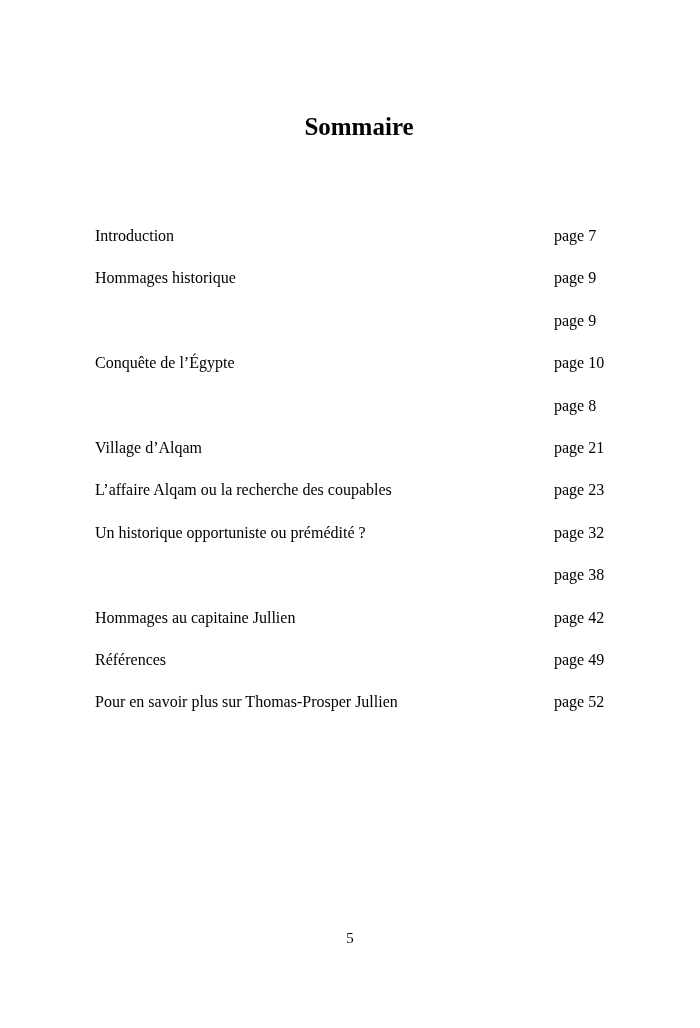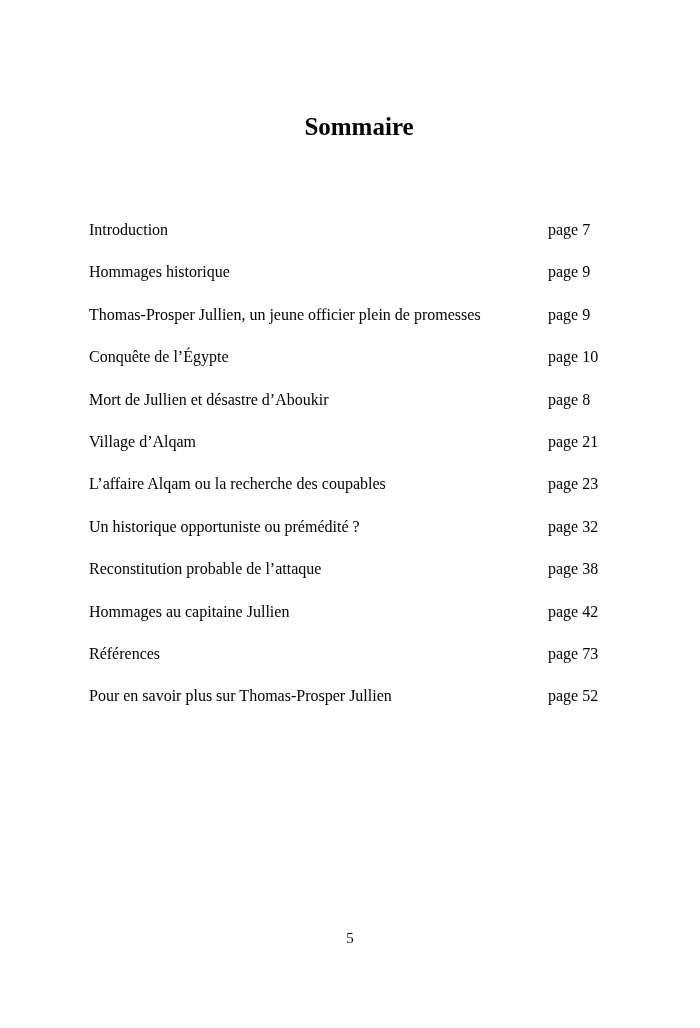--- a/index.html
+++ b/index.html
@@ -24,21 +24,21 @@
       font-size: 25px;
       font-weight: bold;
       line-height: 36px;
       margin: 9px;
     }
     .toc {
       position: absolute;
       top: 213px;
       left: 83px;
       width: 530px;
-      margin: 6px;
+      margin: 12px;
       padding: 0;
       list-style: none;
     }
     .toc-row {
       position: relative;
       height: 42.4px;
       font-size: 16px;
       line-height: 22px;
     }
     .toc-title {
@@ -71,54 +71,51 @@
 <ul class="toc">
   <li class="toc-row">
     <span class="toc-title">Introduction</span>
     <span class="toc-page">page 7</span>
   </li>
   <li class="toc-row">
     <span class="toc-title">Hommages historique</span>
     <span class="toc-page">page 9</span>
   </li>
   <li class="toc-row">
-    <span class="toc-title">Thomas-Prosper Jullien, un jeune officier plein de promesses</span>
     <span class="toc-page">page 9</span>
   </li>
   <li class="toc-row">
     <span class="toc-title">Conquête de l’Égypte</span>
     <span class="toc-page">page 10</span>
   </li>
   <li class="toc-row">
-    <span class="toc-title">Mort de Jullien et désastre d’Aboukir</span>
     <span class="toc-page">page 8</span>
   </li>
   <li class="toc-row">
     <span class="toc-title">Village d’Alqam</span>
     <span class="toc-page">page 21</span>
   </li>
   <li class="toc-row">
     <span class="toc-title">L’affaire Alqam ou la recherche des coupables</span>
     <span class="toc-page">page 23</span>
   </li>
   <li class="toc-row">
     <span class="toc-title">Un historique opportuniste ou prémédité ?</span>
     <span class="toc-page">page 32</span>
   </li>
   <li class="toc-row">
-    <span class="toc-title">Reconstitution probable de l’attaque</span>
     <span class="toc-page">page 38</span>
   </li>
   <li class="toc-row">
     <span class="toc-title">Hommages au capitaine Jullien</span>
     <span class="toc-page">page 42</span>
   </li>
   <li class="toc-row">
     <span class="toc-title">Références</span>
-    <span class="toc-page">page 73</span>
+    <span class="toc-page">page 49</span>
   </li>
   <li class="toc-row">
     <span class="toc-title">Pour en savoir plus sur Thomas-Prosper Jullien</span>
     <span class="toc-page">page 52</span>
   </li>
 </ul>
 
 <div class="page-number">5</div>
 
 </body></html>

